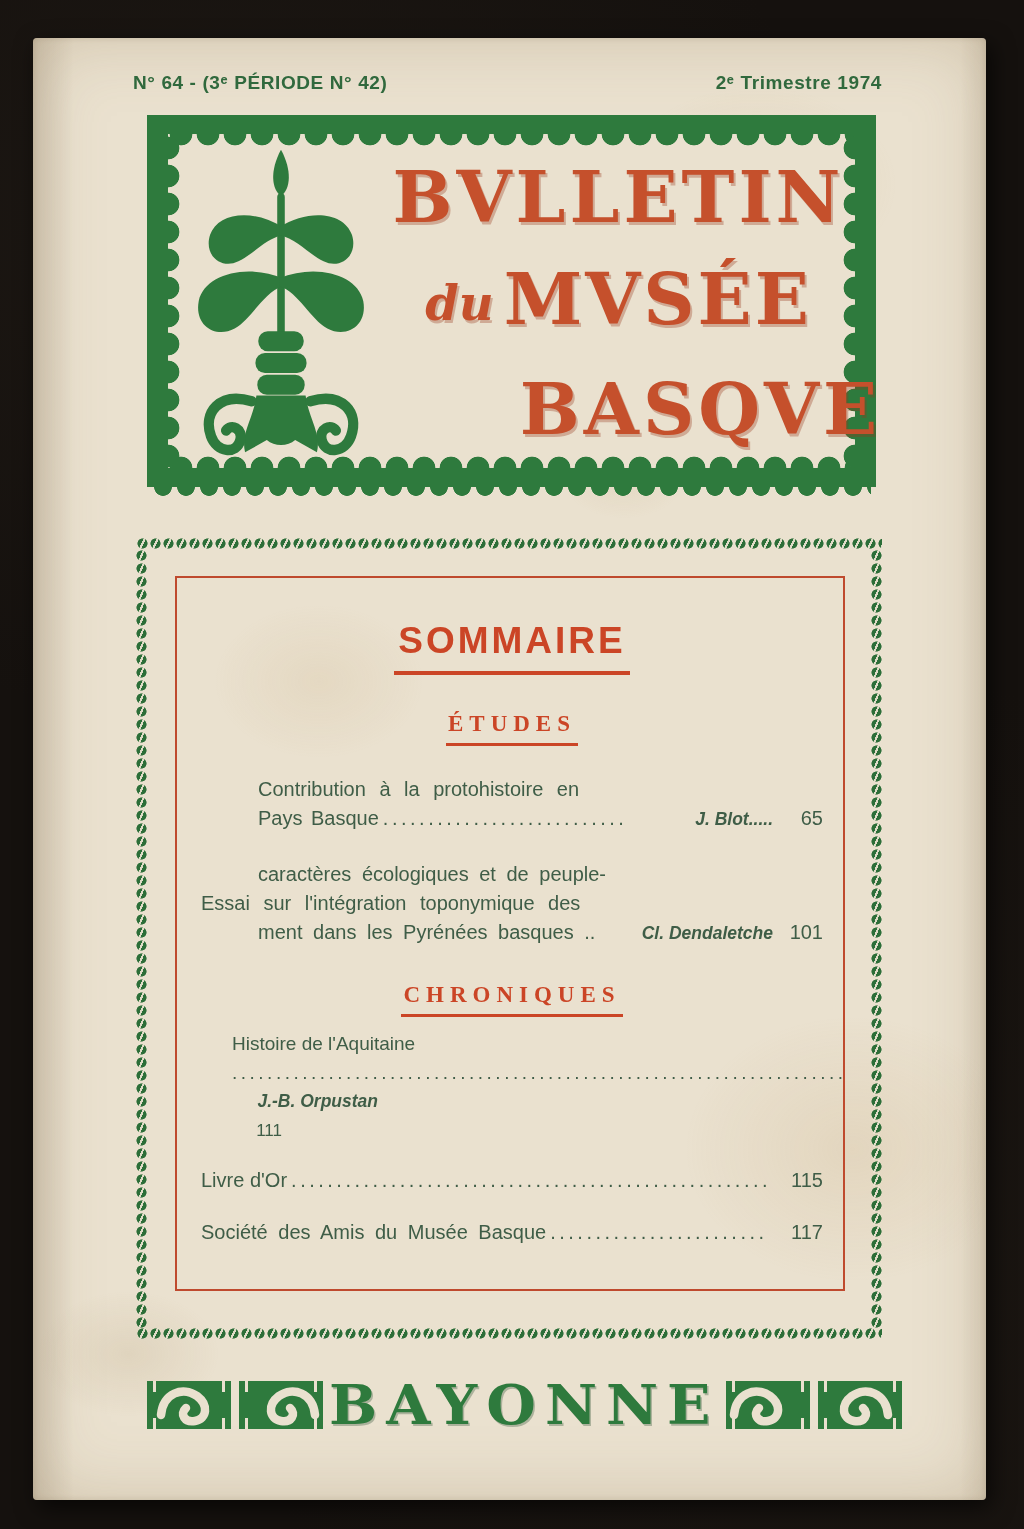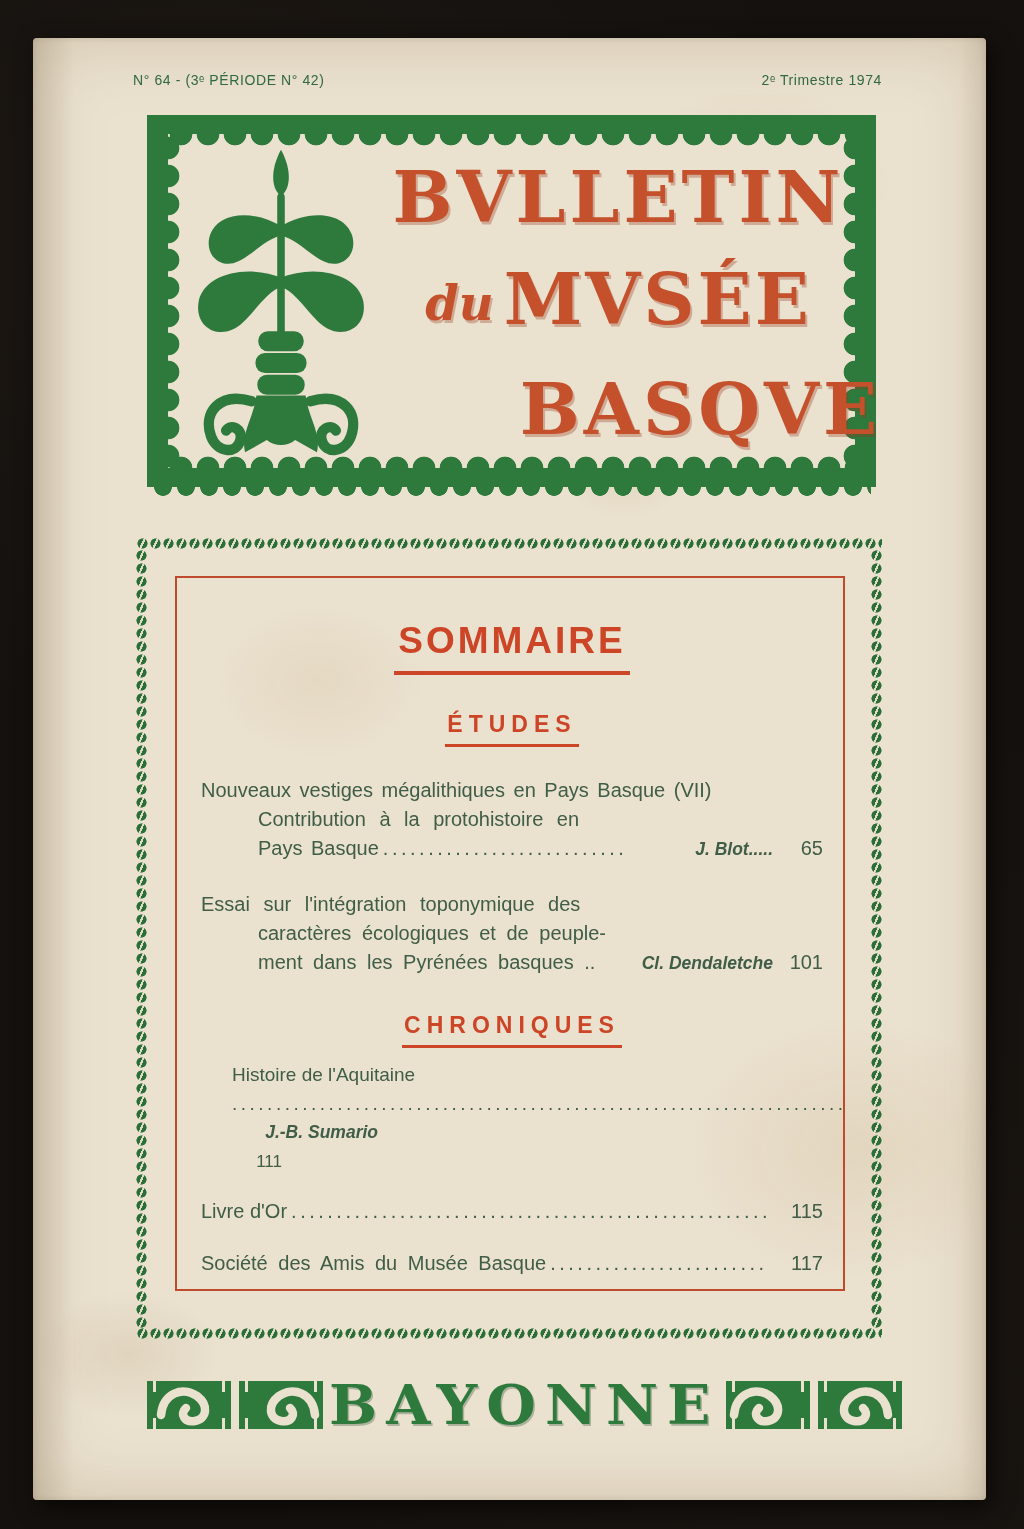--- a/index.html
+++ b/index.html
@@ -31,21 +31,21 @@
       radial-gradient(ellipse 150px 110px at 30% 44%, rgba(186,150,92,.11), transparent 70%),
       radial-gradient(ellipse 240px 190px at 86% 76%, rgba(186,148,92,.14), transparent 70%),
       radial-gradient(ellipse 130px 90px at 10% 90%, rgba(150,120,70,.12), transparent 70%),
       radial-gradient(ellipse 90px 60px at 62% 30%, rgba(180,145,90,.10), transparent 70%);
   }
 
   
   .header-row{
     position:absolute;top:34px;left:100px;right:104px;
     display:flex;justify-content:space-between;align-items:baseline;
-    font-weight:normal;font-size:14px;color:#30693d;letter-spacing:.6px;
+    font-weight:bold;font-size:19px;color:#30693d;letter-spacing:.6px;
   }
 
   
   .masthead{position:absolute;left:114px;top:77px;width:729px;height:372px;background:#2e7a3d;}
   .mast-inner{position:absolute;left:21px;right:21px;top:19px;bottom:19px;background:#eae1cf;}
   .sc{position:absolute;pointer-events:none;}
   .sc-t{left:0;right:0;top:0;height:12px;
     background:radial-gradient(circle at 13px 0px, #2e7a3d 11px, rgba(0,0,0,0) 11.7px);
     background-size:27px 12px;background-repeat:repeat-x;}
   .sc-b{left:0;right:0;bottom:0;height:12px;
@@ -99,21 +99,21 @@
     color:#3f5d47;font-size:20px;
   }
   .sommaire{text-align:center;}
   .sommaire span{
     display:inline-block;font-size:37px;font-weight:bold;letter-spacing:3px;
     color:#cb4526;border-bottom:4px solid #cb4526;padding:0 4px 9px;
   }
   .sec-h{text-align:center;margin-top:36px;}
   .sec-h span{
     display:inline-block;font-size:23px;font-weight:bold;letter-spacing:6px;
-    color:#cb4526;border-bottom:3px solid #cb4526;padding:0 2px 6px;
+    color:#cb4526;border-bottom:3px solid #cb4526;padding:0 2px 6px;font-family:Liberation Serif, serif;
   }
   .ln{line-height:29px;white-space:nowrap;}
   .row{display:flex;align-items:baseline;}
   .row .t{white-space:nowrap;}
   .dots{flex:1;overflow:hidden;white-space:nowrap;letter-spacing:3.5px;margin:0 4px;}
   .spacer{flex:1;}
   .author{
     font-weight:bold;font-style:italic;font-size:17.5px;white-space:nowrap;
     min-width:146px;text-align:right;
   }
@@ -199,48 +199,47 @@
       <i class="bead bead-r"></i>
 
       <div class="toc-box">
         <div class="toc-content">
 
           <div class="sommaire"><span>SOMMAIRE</span></div>
 
           <div class="sec-h"><span>ÉTUDES</span></div>
 
           <div class="entry e1">
-            <div class="ln ws1">Nouveaux vestiges mégalithiques en Pays Basque (VII)</div>
             <div class="ln ind ws2">Contribution à la protohistoire en</div>
             <div class="ln ind row">
               <span class="t ws1">Pays Basque</span>
               <span class="dots">......................................................................</span>
               <span class="author">J. Blot.....</span>
               <span class="page">65</span>
             </div>
           </div>
 
           <div class="entry e2">
+            <div class="ln ind ws3">caractères écologiques et de peuple-</div>
             <div class="ln ws2">Essai sur l'intégration toponymique des</div>
-            <div class="ln ind ws3">caractères écologiques et de peuple-</div>
             <div class="ln ind row">
               <span class="t ws3">ment dans les Pyrénées basques ..</span>
               <span class="spacer"></span>
               <span class="author">Cl. Dendaletche</span>
               <span class="page">101</span>
             </div>
           </div>
 
           <div class="sec-h ch"><span>CHRONIQUES</span></div>
 
 
           <div class="ln ind-sm row e4">
             <span class="t">Histoire de l'Aquitaine</span>
             <span class="dots">......................................................................</span>
-            <span class="author">J.-B. Sumario</span>
+            <span class="author">J.-B. Orpustan</span>
             <span class="page">111</span>
           </div>
 
           <div class="ln row e5">
             <span class="t">Livre d'Or</span>
             <span class="dots">......................................................................</span>
             <span class="page">115</span>
           </div>
 
           <div class="ln row e6">

